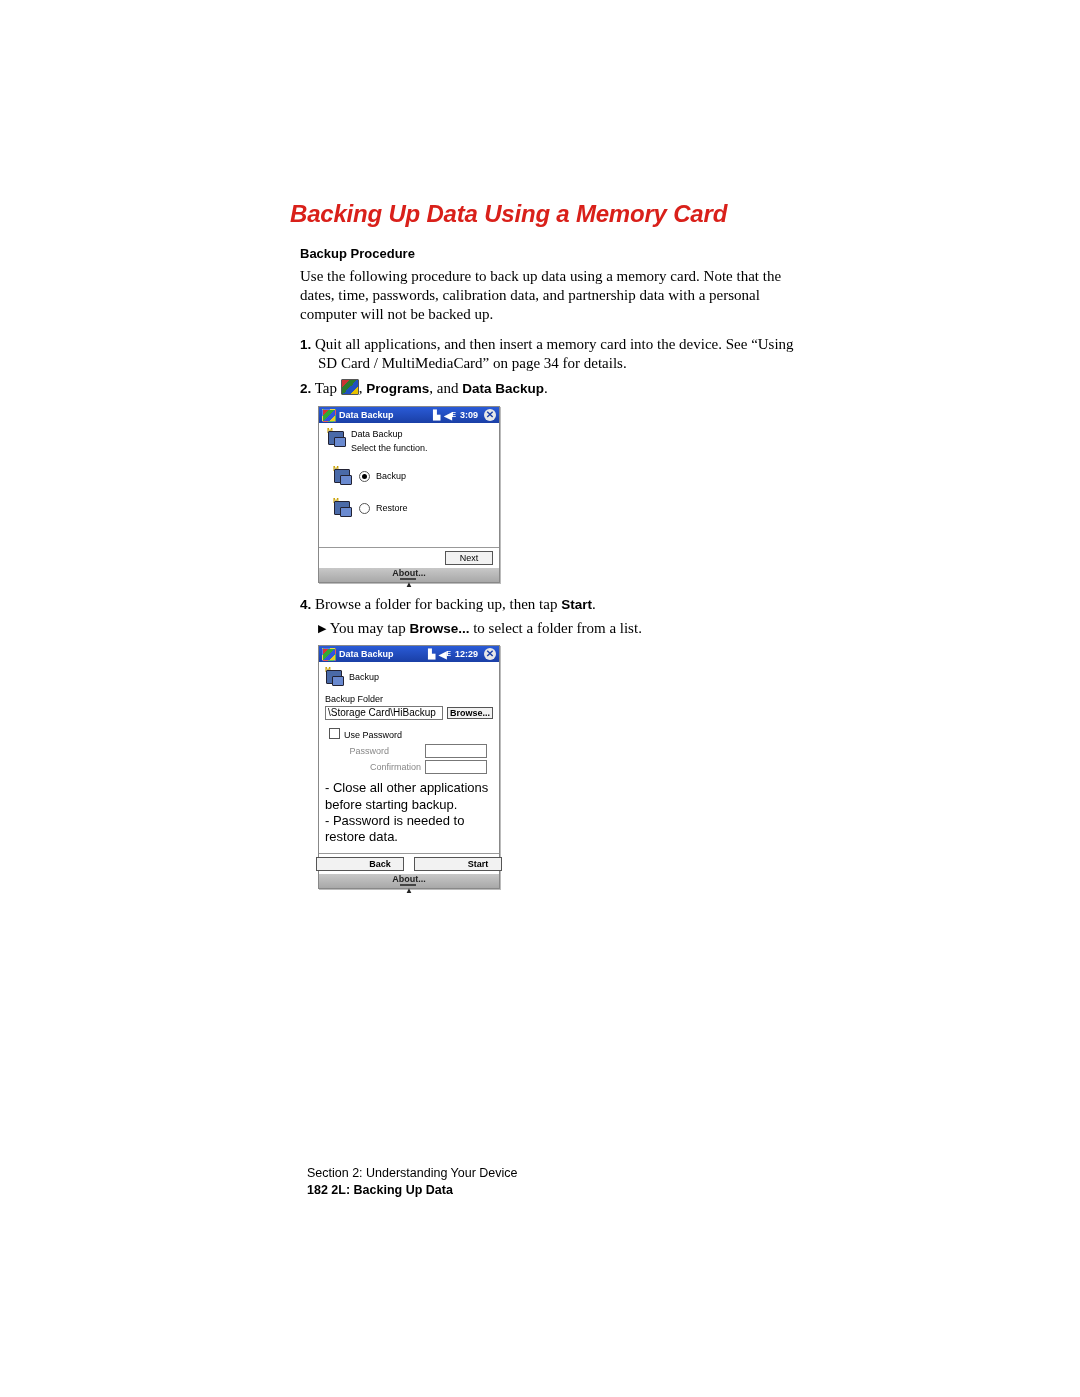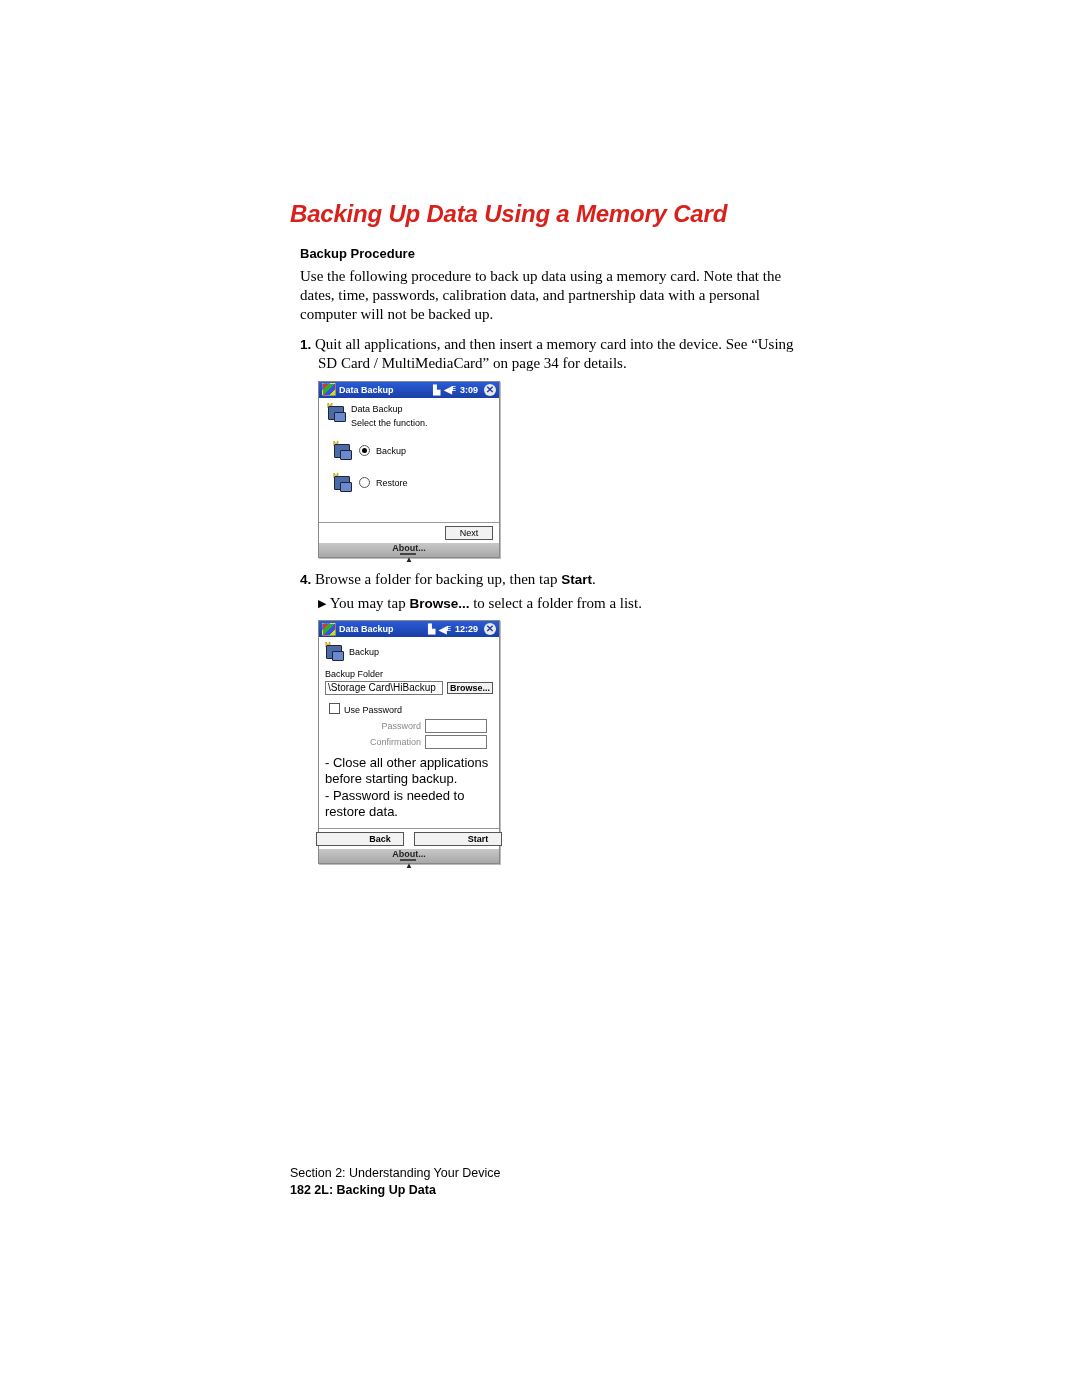--- a/index.html
+++ b/index.html
@@ -181,38 +181,42 @@
   }
   .text-input.narrow{flex:0 0 56px;}
   .chk {
     width:9px;height:9px;border:1px solid #555;display:inline-block;
     margin-right:4px;vertical-align:-1px;
   }
   .grey{color:#888;}
   .notes{font-size:13px;line-height:1.25;margin:6px 0 4px;}
 
   .footer {
-    position:absolute;left:290px;bottom:200px;
+    position:absolute;left:307px;bottom:200px;
     font-family: Arial, Helvetica, sans-serif;
   }
   .footer .l1{font-size:12.5px;margin-bottom:3px;}
   .footer .l2{font-size:12.5px;font-weight:bold;}
 </style>
 </head>
 <body>
 
 <div class="page">
   <h1 class="section-title">Backing Up Data Using a Memory Card</h1>
   <h2 class="sub">Backup Procedure</h2>
   <p class="body">Use the following procedure to back up data using a memory card. Note that the dates, time, passwords, calibration data, and partnership data with a personal computer will not be backed up.</p>
 
   <ol class="steps">
     <li>
       <span class="num">1.</span>
       <span>Quit all applications, and then insert a memory card into the device. See “Using SD Card / MultiMediaCard” on page 34 for details.</span>
+    </li>
+    <li>
+      <span class="num">2.</span>
+      <span>Tap </span><span class="inline-icon"></span><span>, </span><span class="bold-sans">Programs</span><span>, and </span><span class="bold-sans">Data Backup</span><span>.</span>
     </li>
   </ol>
 
   <div class="shot">
     <div class="titlebar">
       <span class="winflag"></span>
       <span>Data Backup</span>
       <span class="spacer"></span>
       <span class="sig">▙</span>
       <span class="vol">◀ᴱ</span>
@@ -284,21 +288,21 @@
         <span>Backup</span>
       </div>
       <div class="small-label">Backup Folder</div>
       <div class="field-row">
         <span class="text-input">\Storage Card\HiBackup</span>
         <span class="winbtn bold" style="padding:0 2px;">Browse...</span>
       </div>
       <div style="margin:8px 0 4px 4px;">
         <span class="chk"></span><span class="small-label">Use Password</span>
       </div>
-      <div class="field-row" style="justify-content:flex-end;margin-right:6px;">
+      <div class="field-row" style="justify-content:space-between;margin-right:6px;">
         <span class="small-label grey" style="width:64px;text-align:right;">Password</span>
         <span class="text-input narrow"></span>
       </div>
       <div class="field-row" style="justify-content:flex-end;margin-right:6px;">
         <span class="small-label grey" style="width:64px;text-align:right;">Confirmation</span>
         <span class="text-input narrow"></span>
       </div>
       <div class="notes">
         <div>- Close all other applications before starting backup.</div>
         <div>- Password is needed to restore data.</div>

